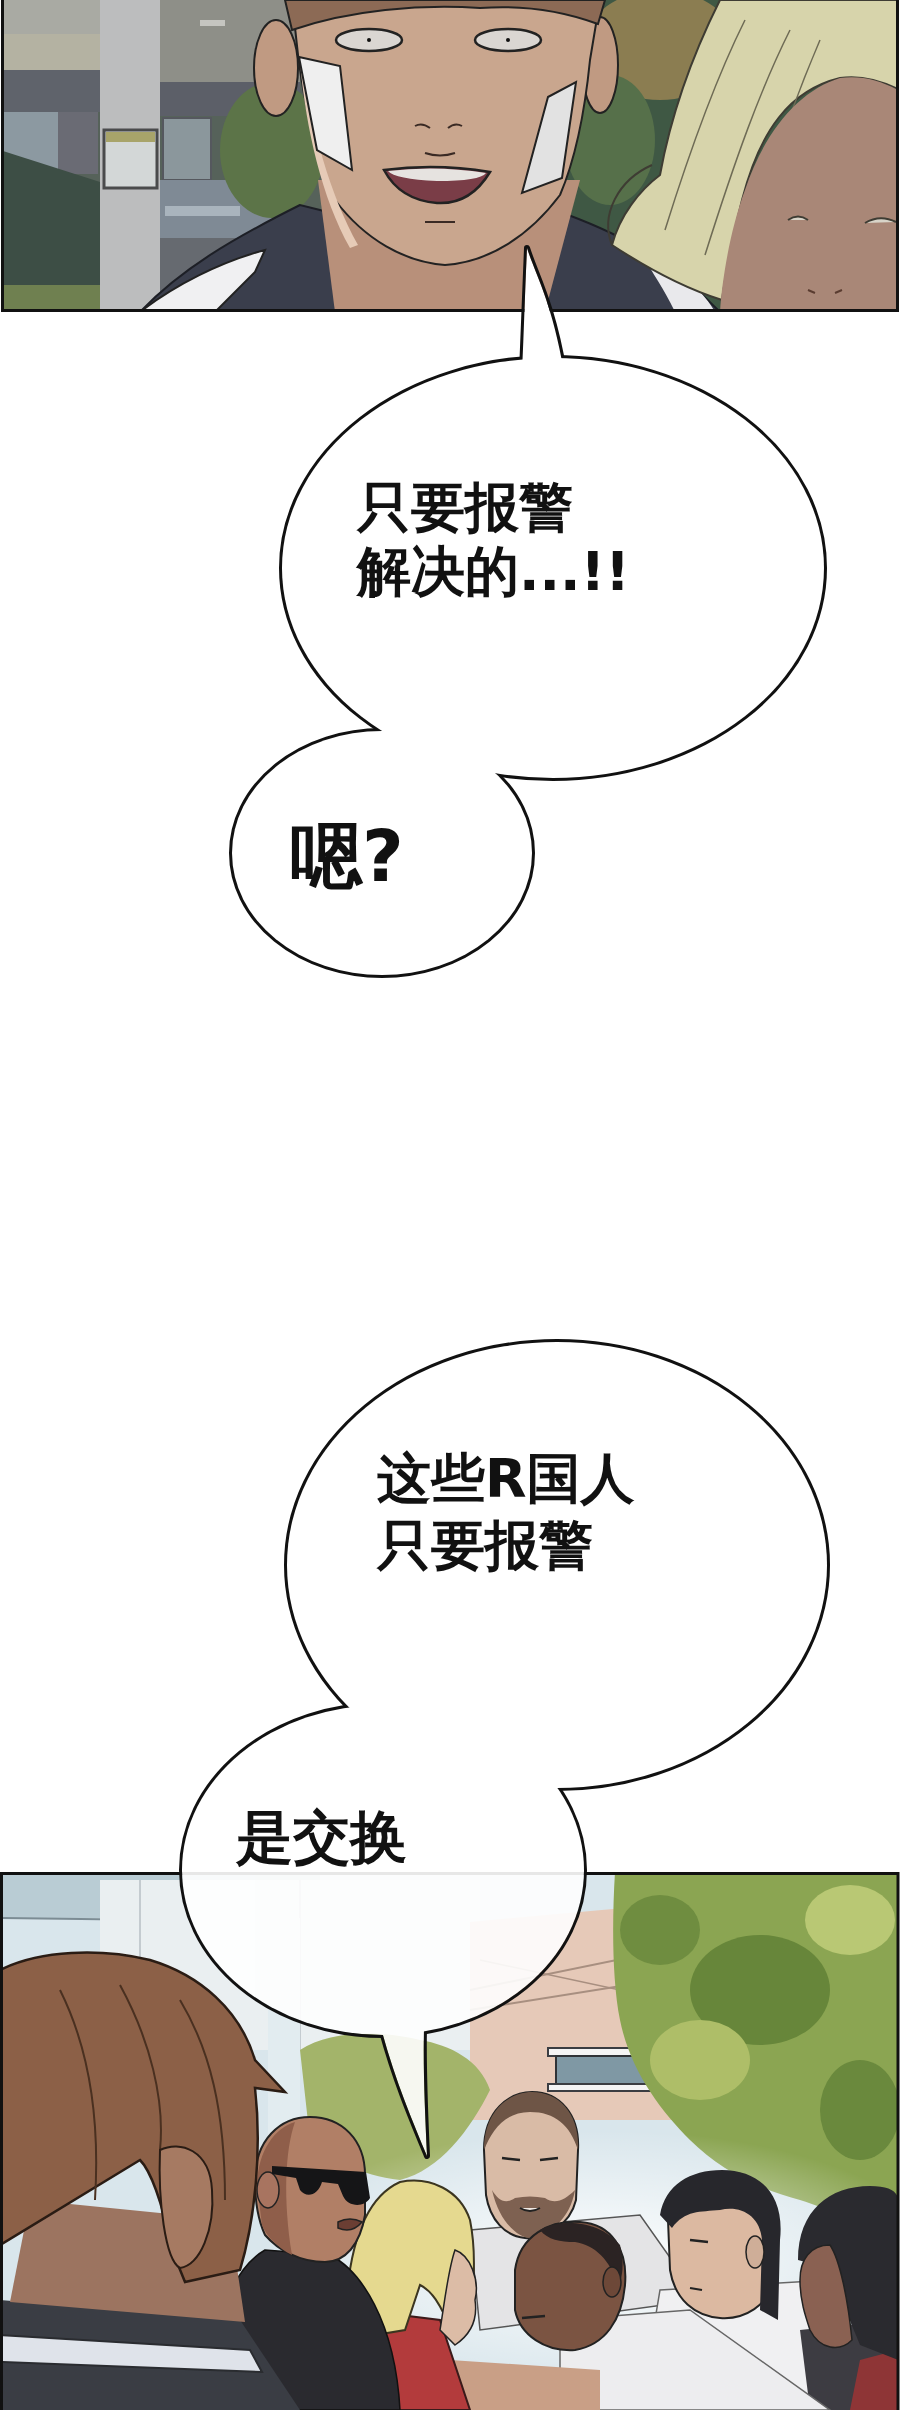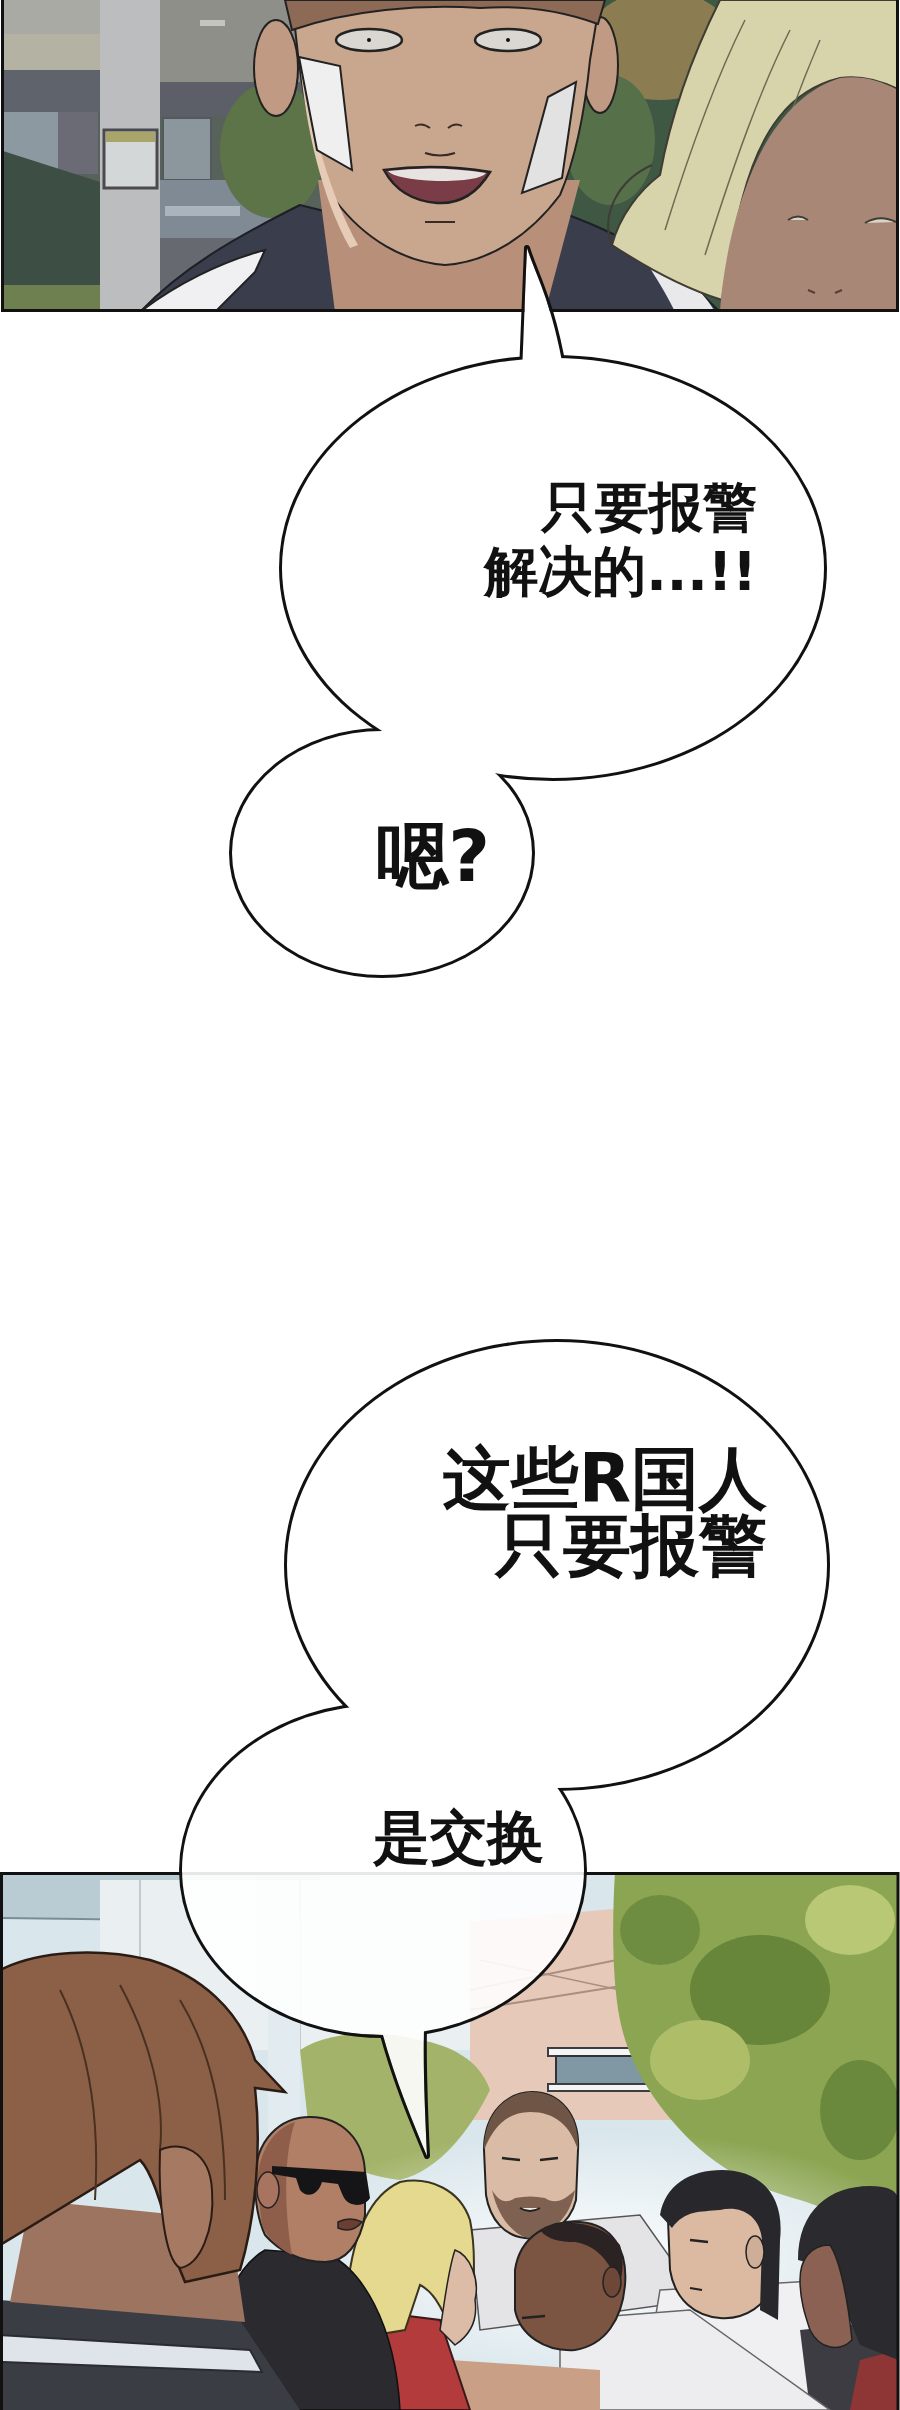--- a/index.html
+++ b/index.html
@@ -12,31 +12,31 @@
     }
     #art {
       position: absolute;
       left: 0; top: 0;
       width: 900px; height: 2410px;
       z-index: 1;
     }
     .bubble-text {
       position: absolute;
       z-index: 2;
-      text-align: right;
+      text-align: left;
       color: #111111;
       font-family: "DejaVu Sans", "Liberation Sans", sans-serif;
       font-weight: bold;
       white-space: nowrap;
     }
     .bubble-text .line { display: block; }
     #text-b1 { left: 357px; top: 476px; width: 400px; font-size: 54px; line-height: 64px; }
     #text-b2 { left: 290px; top: 815px; width: 200px; font-size: 72px; line-height: 82px; }
-    #text-b3 { left: 367px; top: 1445px; width: 400px; font-size: 68px; line-height: 67px; }
-    #text-b4 { left: 244px; top: 1802px; width: 300px; font-size: 57px; line-height: 70px; }
+    #text-b3 { left: 377px; top: 1445px; width: 400px; font-size: 54px; line-height: 67px; }
+    #text-b4 { left: 236px; top: 1802px; width: 300px; font-size: 57px; line-height: 70px; }
   </style>
 </head>
 <body>
 
 <div id="page">
 
   <svg id="art" viewBox="0 0 900 2410" xmlns="http://www.w3.org/2000/svg">
     <defs>
       <clipPath id="clipTop">
           <rect x="3" y="0" width="894" height="310"></rect>

